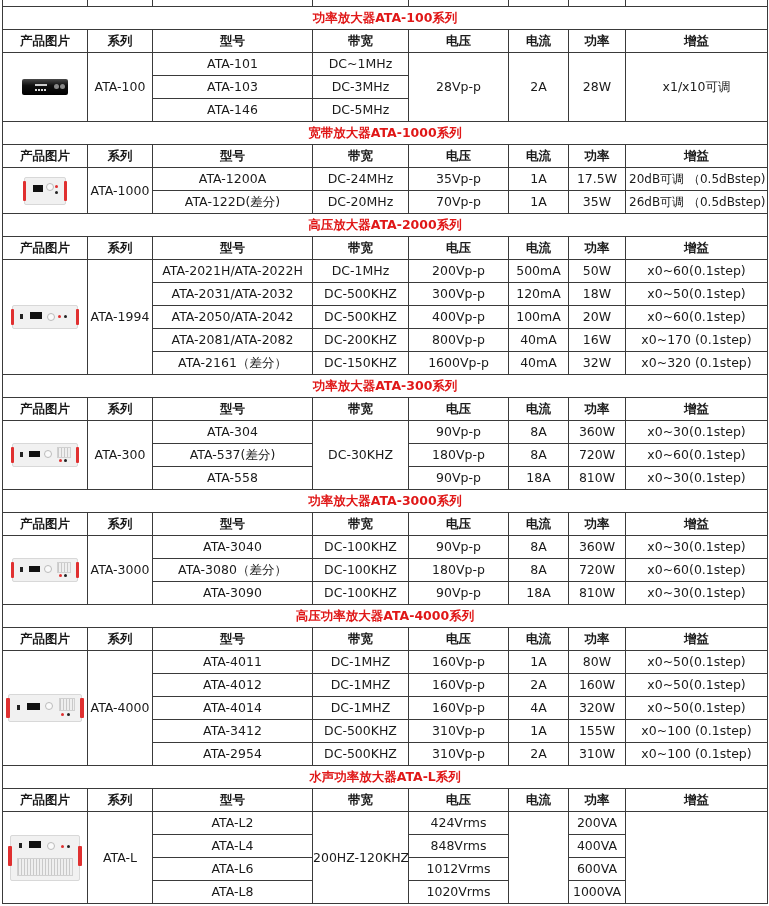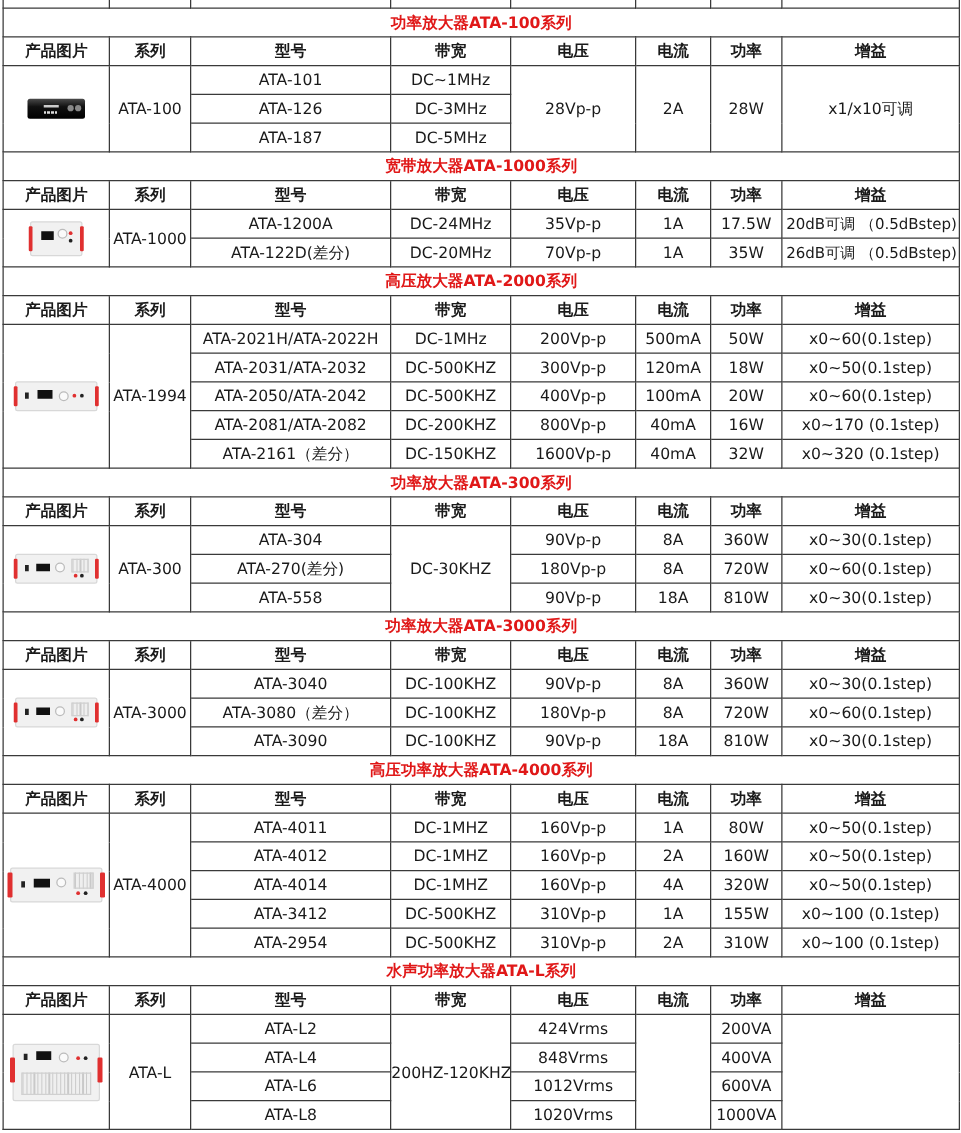--- a/index.html
+++ b/index.html
@@ -81,25 +81,25 @@
       </td>
       <td rowspan="3">ATA-100</td>
       <td>ATA-101</td>
       <td>DC~1MHz</td>
       <td rowspan="3">28Vp-p</td>
       <td rowspan="3">2A</td>
       <td rowspan="3">28W</td>
       <td rowspan="3">x1/x10可调</td>
     </tr>
     <tr>
-      <td>ATA-126</td>
+      <td>ATA-103</td>
       <td>DC-3MHz</td>
     </tr>
     <tr>
-      <td>ATA-187</td>
+      <td>ATA-146</td>
       <td>DC-5MHz</td>
     </tr>
 
     <tr>
         <td colspan="8" class="title">宽带放大器ATA-1000系列</td>
       </tr>
     <tr>
       <td class="hdr">产品图片</td>
       <td class="hdr">系列</td>
       <td class="hdr">型号</td>
@@ -237,21 +237,21 @@
       </td>
       <td rowspan="3">ATA-300</td>
       <td>ATA-304</td>
       <td rowspan="3">DC-30KHZ</td>
       <td>90Vp-p</td>
       <td>8A</td>
       <td>360W</td>
       <td>x0~30(0.1step)</td>
     </tr>
     <tr>
-      <td>ATA-270(差分)</td>
+      <td>ATA-537(差分)</td>
       <td>180Vp-p</td>
       <td>8A</td>
       <td>720W</td>
       <td>x0~60(0.1step)</td>
     </tr>
     <tr>
       <td>ATA-558</td>
       <td>90Vp-p</td>
       <td>18A</td>
       <td>810W</td>

